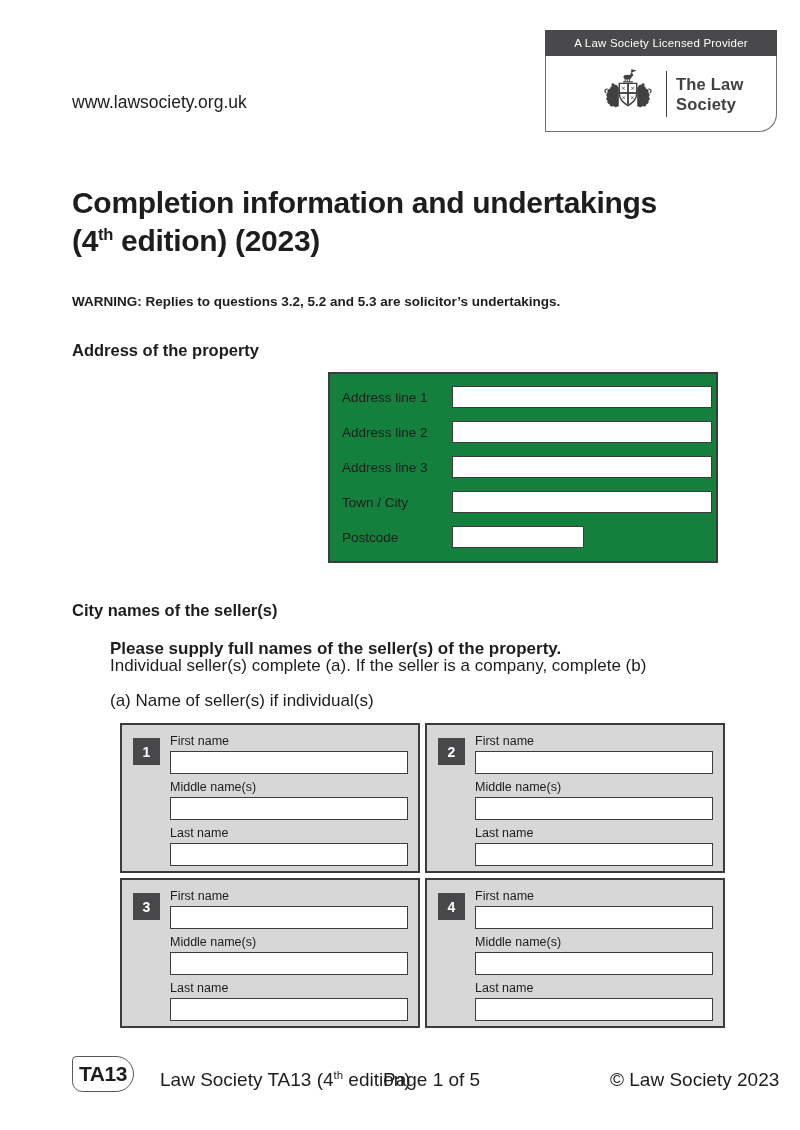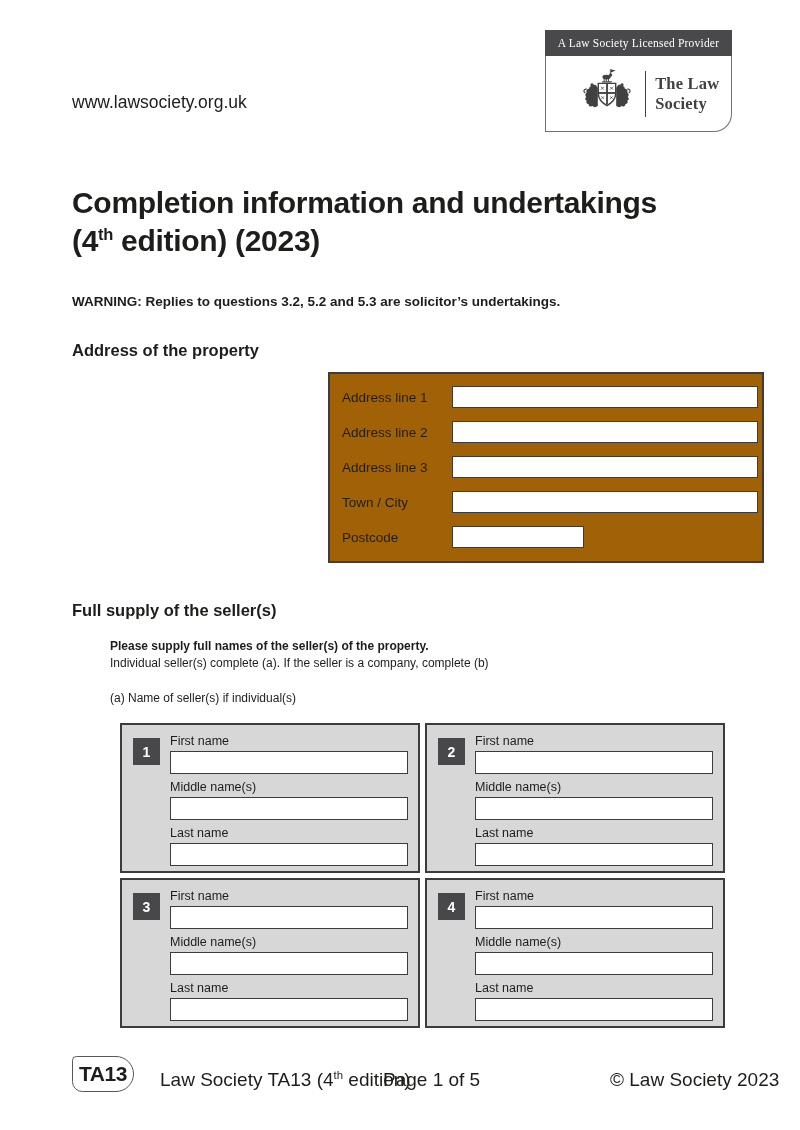--- a/index.html
+++ b/index.html
@@ -17,21 +17,21 @@
   .site-url {
     position: absolute;
     left: 72px; top: 92px;
     font-size: 17.5px;
     color: #1d1d1b;
     text-decoration: none;
   }
   .logo-box {
     position: absolute;
     left: 545px; top: 30px;
-    width: 187px; height: 103px; font-family: Liberation Serif, serif;
+    width: 232px; height: 103px;
   }
   .logo-banner {
     height: 26px;
     background: #49494b;
     color: #ffffff;
     font-size: 11.5px;
     letter-spacing: 0.2px;
     display: flex; align-items: center; justify-content: center;
   }
   .logo-body {
@@ -77,31 +77,31 @@
     position: absolute;
     left: 72px;
     margin: 0;
     font-size: 16.5px;
     font-weight: bold;
   }
   .body-text {
     position: absolute;
     left: 110px;
     margin: 0;
-    font-size: 12px;
+    font-size: 17px;
     text-align: right;
   }
 
   
   .address-box {
     position: absolute;
     left: 328px; top: 372px;
-    width: 436px; height: 191px;
+    width: 390px; height: 191px;
     box-sizing: border-box;
-    background: #a16207;
+    background: #15803d;
     border: 2px solid #3c3c3c;
     padding: 12px 4px 13px 12px;
     display: flex;
     flex-direction: column;
     justify-content: space-between;
   }
   .address-row { display: flex; align-items: center; }
   .address-label { width: 110px; flex: none; font-size: 13.5px; }
   .field-input {
     height: 22px;
@@ -236,21 +236,21 @@
     <div class="address-row">
       <span class="address-label">Town / City</span>
       <input class="field-input" type="text" value="" style="">
     </div>
     <div class="address-row">
       <span class="address-label">Postcode</span>
       <input class="field-input postcode" type="text" value="" style="">
     </div>
   </div>
 
-  <h2 class="section-heading" style="top:601px;">Full supply of the seller(s)</h2>
+  <h2 class="section-heading" style="top:601px;">City names of the seller(s)</h2>
   <p class="body-text" style="top:639px; font-weight:bold;">Please supply full names of the seller(s) of the property.</p>
   <p class="body-text" style="top:656px;">Individual seller(s) complete (a). If the seller is a company, complete (b)</p>
   <p class="body-text" style="top:691px;">(a) Name of seller(s) if individual(s)</p>
 
   <div class="seller-grid">
 
     <div class="seller-card">
       <div class="num-badge">1</div>
       <div class="field-group">
         <div class="field-label">First name</div>

